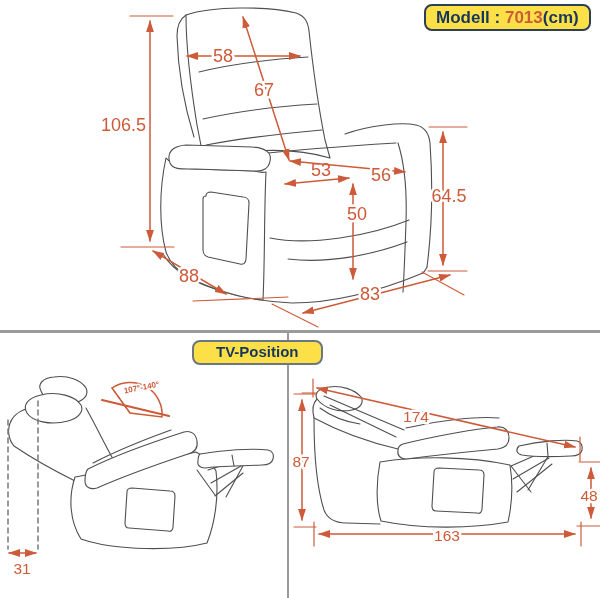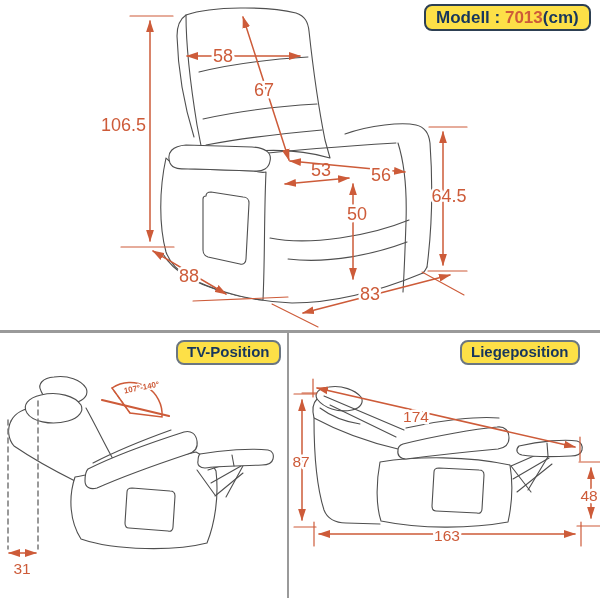--- a/index.html
+++ b/index.html
@@ -24,21 +24,21 @@
   svg text{font-family:"Liberation Sans",sans-serif;font-size:18px;fill:#cd5b39;
            paint-order:stroke;stroke:#ffffff;stroke-width:5px;stroke-linejoin:round;
            text-anchor:middle;}
   svg text.pd{font-size:15.5px;}
   svg text.angle-text{font-size:8px;font-weight:bold;stroke-width:3px;}
 
   
   .badge{position:absolute;background:#fde047;border:2px solid #6b7681;border-radius:8px;
          color:#17365d;font-weight:bold;white-space:nowrap;line-height:1.25;}
   #model-badge{left:424px;top:4px;font-size:17px;padding:1px 10px;border:2.5px solid #2d3f52;}
-  #tv-badge{left:176px;top:340px;font-size:15px;padding:1px 9px;}
+  #tv-badge{left:192px;top:340px;font-size:15px;padding:1px 22px;}
   #liege-badge{left:460px;top:340px;font-size:15px;padding:1px 9px;}
   .num{color:#cd5b39;}
 
   
   #divider-h{position:absolute;left:0;top:330px;width:600px;height:3px;background:#9a9a9a;}
   #divider-v{position:absolute;left:287px;top:333px;width:2px;height:265px;background:#9a9a9a;}
 </style>
 </head>
 <body>
 
@@ -192,17 +192,14 @@
 
   <div id="divider-h"></div>
   <div id="divider-v"></div>
 
   <div id="model-badge" class="badge">
     <span>Modell : </span><span class="num">7013</span><span>(cm)</span>
   </div>
   <div id="tv-badge" class="badge">
     <span>TV-Position</span>
   </div>
-  <div id="liege-badge" class="badge">
-    <span>Liegeposition</span>
-  </div>
 
 </div>
 
 </body></html>

